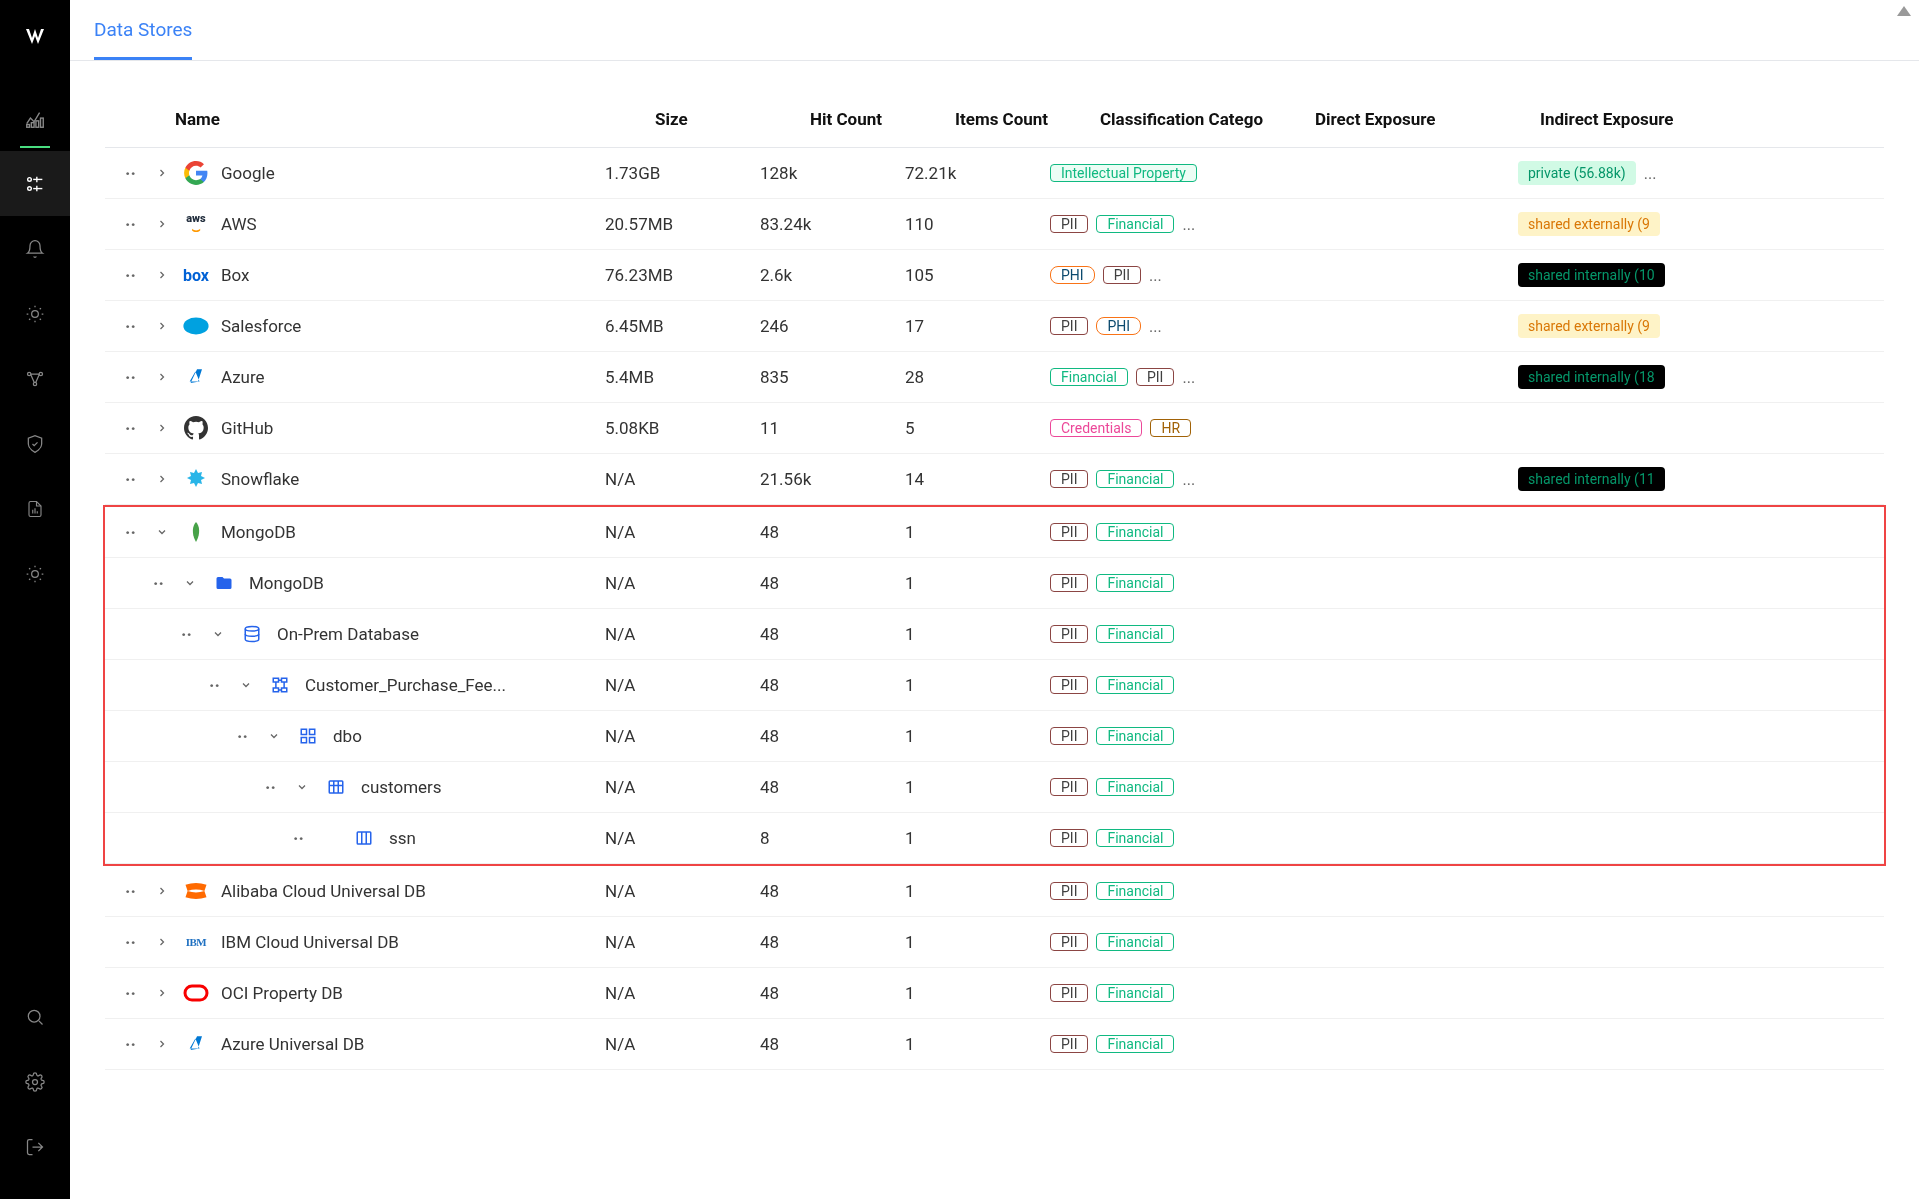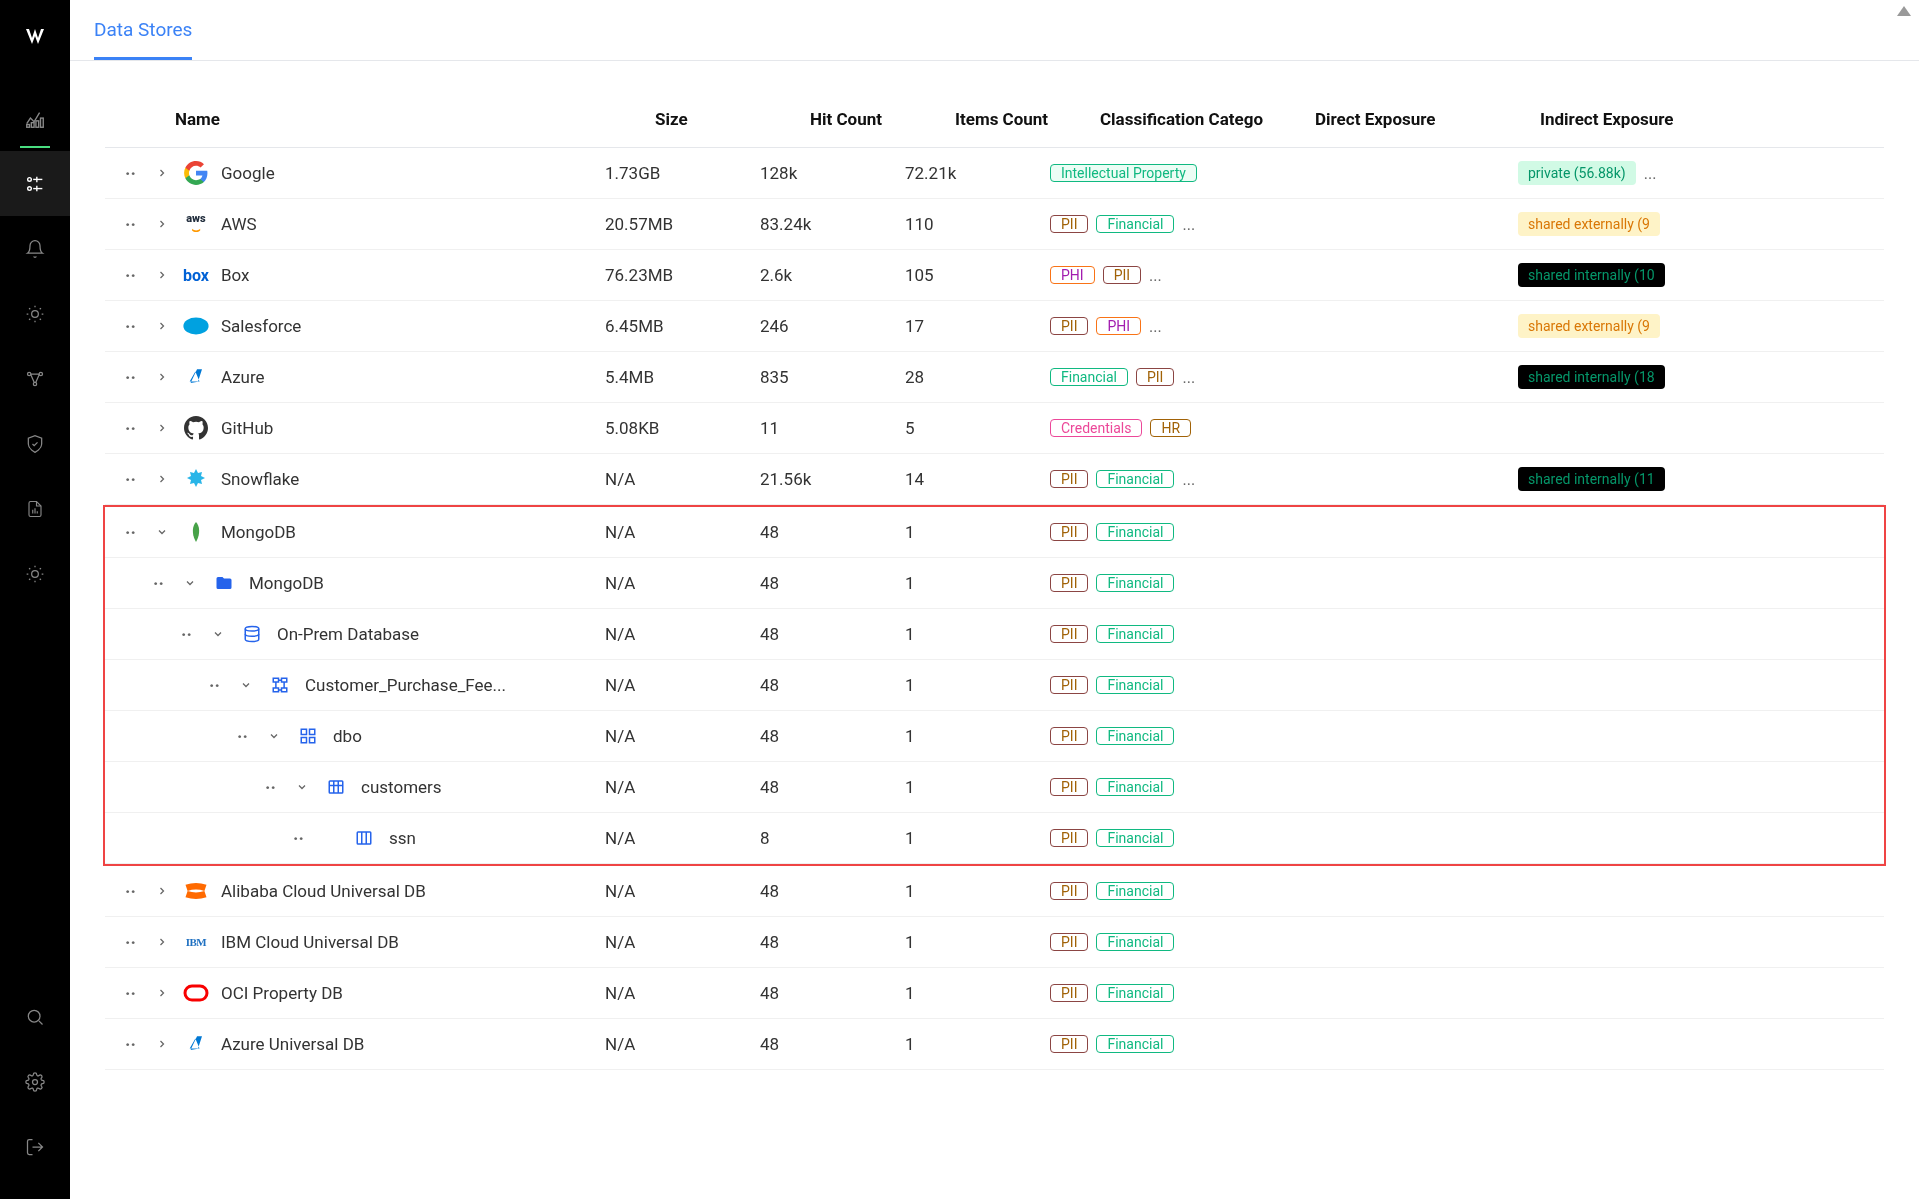--- a/index.html
+++ b/index.html
@@ -153,23 +153,23 @@
     }
     .tag {
       padding: 0 10px;
       border-radius: 4px;
       font-size: 14px;
       border: 1px solid;
       white-space: nowrap;
       text-align: center;
     }
     .tag-ip { border-color: #10b981; color: #10b981; background: #ecfdf5; }
-    .tag-pii { border-color: #8b4543; color: #a16207; }
+    .tag-pii { border-color: #8b4543; color: #404040; }
     .tag-financial { border-color: #10b981; color: #10b981; }
-    .tag-phi { border-color: #f97316; color: #a21caf; }
+    .tag-phi { border-color: #f97316; color: #0c4a6e; border-radius: 8px; }
     .tag-credentials { border-color: #ec4899; color: #ec4899; }
     .tag-hr { border-color: #a16207; color: #a16207; }
     .ellipsis { color: #666; font-size: 16px; }
     .exposure {
       padding: 4px 10px;
       border-radius: 4px;
       font-size: 14px;
       white-space: nowrap;
       overflow: hidden;
       text-overflow: ellipsis;

